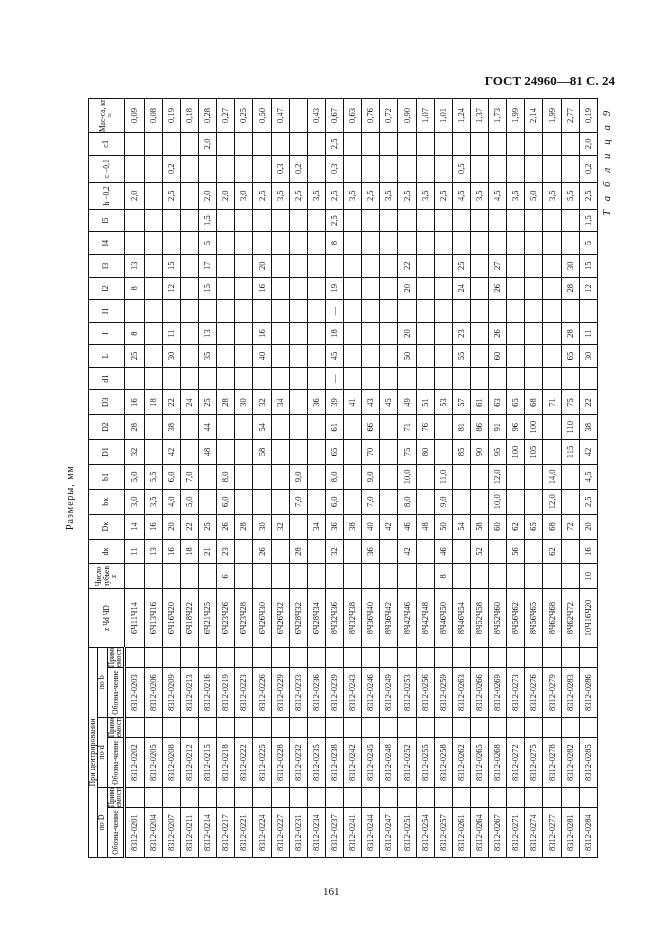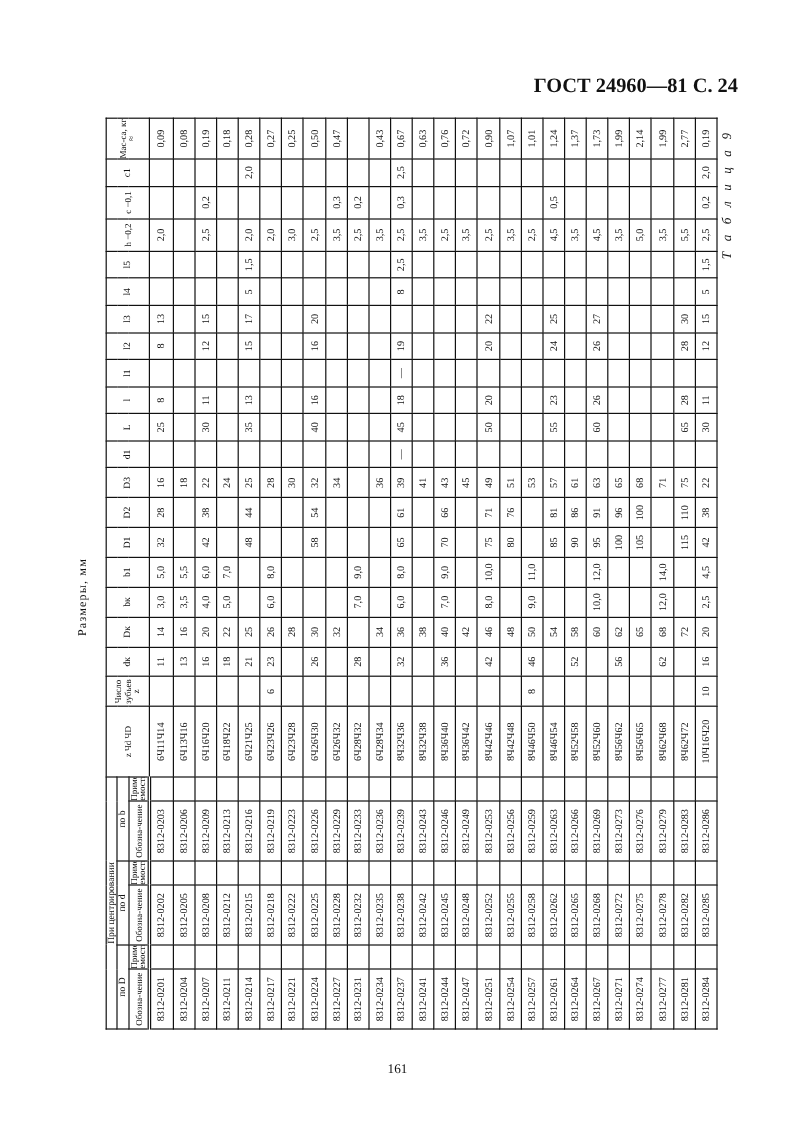--- a/index.html
+++ b/index.html
@@ -1,18 +1,18 @@
 <!DOCTYPE html>
 <html><head>
 <meta charset="utf-8">
 <style>
   html, body { margin:0; padding:0; }
   body { width:661px; height:936px; background:#ffffff; position:relative; overflow:hidden;
          font-family:"Liberation Serif","DejaVu Serif",serif; color:#111; }
-  .page-header { position:absolute; top:62px; right:46px; font-weight:bold; font-size:17px; }
+  .page-header { position:absolute; top:73px; right:46px; font-weight:bold; font-size:13px; }
   .page-number { position:absolute; top:885px; left:323px; font-size:11px; }
   .caption-right { position:absolute; left:600px; top:96px; width:16px; height:200px; }
   .caption-right span { position:absolute; left:0; top:0; transform-origin:0 0;
          transform: translate(0px, 120px) rotate(-90deg); white-space:nowrap; font-size:11px; font-style:italic; letter-spacing:3px; }
   .caption-left { position:absolute; left:64px; top:440px; }
   .caption-left span { display:block; transform-origin:0 0; transform: rotate(-90deg) translate(-90px, 0);
          white-space:nowrap; font-size:10px; letter-spacing:1px; }
 
   
   .table-wrap { position:absolute; left:88px; top:858px; width:760px; height:510px;

